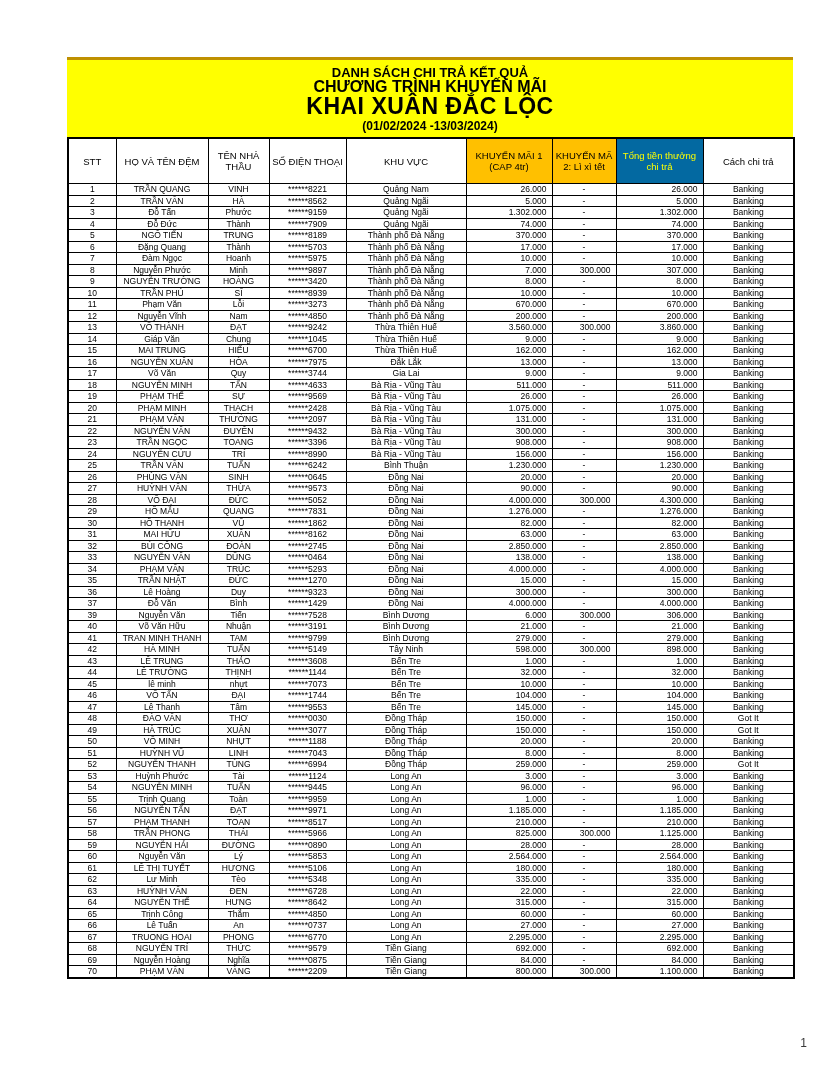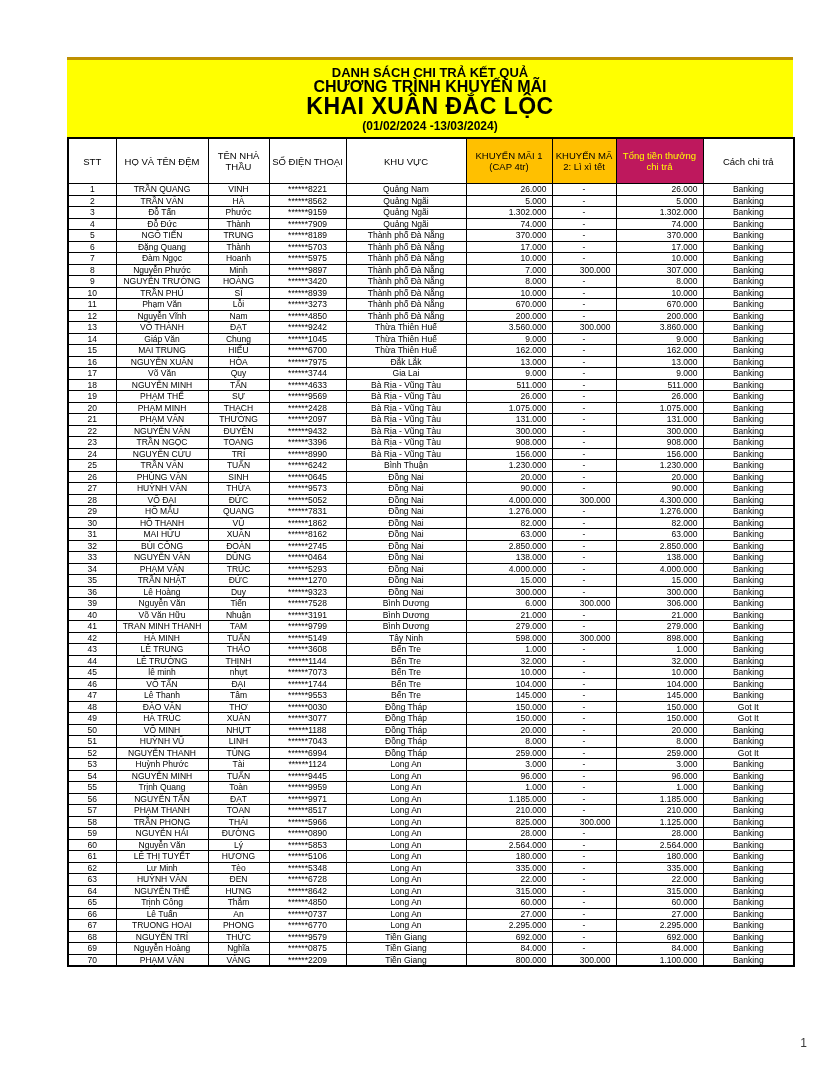--- a/index.html
+++ b/index.html
@@ -18,21 +18,21 @@
   .banner .t3{font-size:23px;font-weight:bold;line-height:25px;letter-spacing:.5px;}
   .banner .t4{font-size:12px;font-weight:bold;line-height:14px;}
   table{border-collapse:collapse;width:726px;table-layout:fixed;}
   table,th,td{border:1px solid #000;}
   table{border-width:2px;}
   thead th{
     height:42px;font-size:9.5px;font-weight:normal;text-align:center;vertical-align:middle;
     padding:1px 2px;background:#ffffff;line-height:11px;
   }
   thead th.orange{background:#FFC000;}
-  thead th.green{background:#be185d;color:#FFFF00;}
+  thead th.green{background:#0369a1;color:#FFFF00;}
   tbody td{
     height:10.5px;font-size:8.5px;line-height:10px;padding:0 2px;
     white-space:nowrap;overflow:hidden;vertical-align:middle;
   }
   td.c0,td.c1,td.c2,td.c3,td.c4,td.c8{text-align:center;}
   td.c5,td.c6,td.c7{text-align:right;padding-right:5px;}
   td.dash{text-align:center;padding-right:2px;}
   .pagenum{position:absolute;right:28px;top:1036px;font-size:12px;color:#3a3a3a;}
 </style>
 </head>
@@ -463,20 +463,31 @@
           <td class="c1">Lê Hoàng</td>
           <td class="c2">Duy</td>
           <td class="c3">******9323</td>
           <td class="c4">Đồng Nai</td>
           <td class="c5">300.000</td>
           <td class="c6 dash">-</td>
           <td class="c7">300.000</td>
           <td class="c8">Banking</td>
         </tr>
         <tr>
+          <td class="c0">37</td>
+          <td class="c1">Đỗ Văn</td>
+          <td class="c2">Bình</td>
+          <td class="c3">******1429</td>
+          <td class="c4">Đồng Nai</td>
+          <td class="c5">4.000.000</td>
+          <td class="c6 dash">-</td>
+          <td class="c7">4.000.000</td>
+          <td class="c8">Banking</td>
+        </tr>
+        <tr>
           <td class="c0">39</td>
           <td class="c1">Nguyễn Văn</td>
           <td class="c2">Tiến</td>
           <td class="c3">******7528</td>
           <td class="c4">Bình Dương</td>
           <td class="c5">6.000</td>
           <td class="c6">300.000</td>
           <td class="c7">306.000</td>
           <td class="c8">Banking</td>
         </tr>

